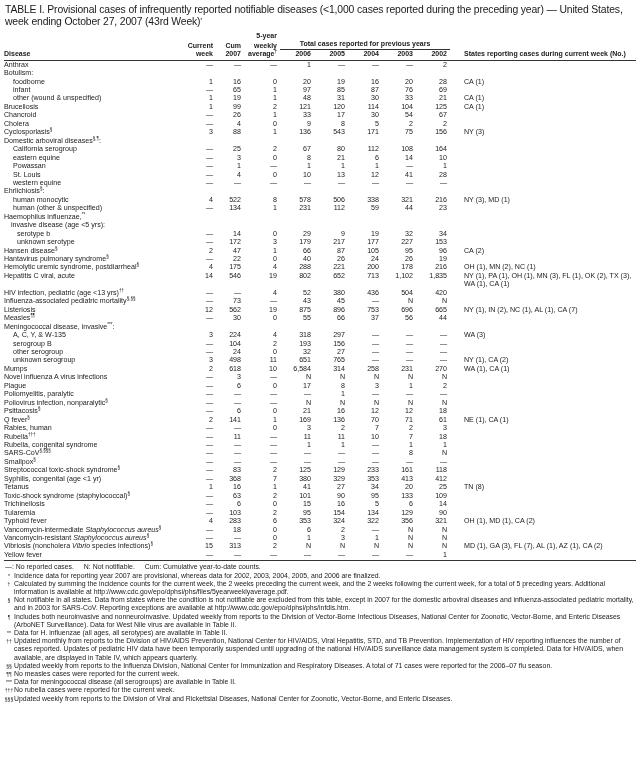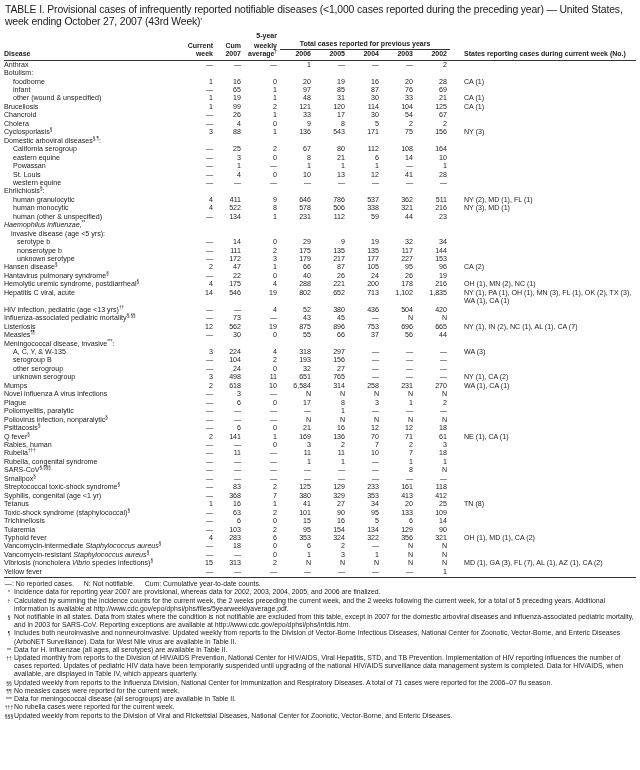--- a/index.html
+++ b/index.html
@@ -278,32 +278,20 @@
           <td class="num"></td>
           <td class="num"></td>
           <td class="num"></td>
           <td class="num"></td>
           <td class="num"></td>
           <td class="num"></td>
           <td class="num"></td>
           <td class="states"></td>
         </tr>
         <tr>
-          <td class="name ind2"><span>human granulocytic</span></td>
-          <td class="num">4</td>
-          <td class="num">411</td>
-          <td class="num">9</td>
-          <td class="num">646</td>
-          <td class="num">786</td>
-          <td class="num">537</td>
-          <td class="num">362</td>
-          <td class="num">511</td>
-          <td class="states">NY (2), MD (1), FL (1)</td>
-        </tr>
-        <tr>
           <td class="name ind2"><span>human monocytic</span></td>
           <td class="num">4</td>
           <td class="num">522</td>
           <td class="num">8</td>
           <td class="num">578</td>
           <td class="num">506</td>
           <td class="num">338</td>
           <td class="num">321</td>
           <td class="num">216</td>
           <td class="states">NY (3), MD (1)</td>
@@ -314,21 +302,21 @@
           <td class="num">134</td>
           <td class="num">1</td>
           <td class="num">231</td>
           <td class="num">112</td>
           <td class="num">59</td>
           <td class="num">44</td>
           <td class="num">23</td>
           <td class="states"></td>
         </tr>
         <tr>
-          <td class="name"><span style="font-style: italic;">Haemophilus influenzae,</span><sup>**</sup></td>
+          <td class="name"><span style="">Haemophilus influenzae,</span><sup>**</sup></td>
           <td class="num"></td>
           <td class="num"></td>
           <td class="num"></td>
           <td class="num"></td>
           <td class="num"></td>
           <td class="num"></td>
           <td class="num"></td>
           <td class="num"></td>
           <td class="states"></td>
         </tr>
@@ -347,32 +335,20 @@
         <tr>
           <td class="name ind3"><span>serotype b</span></td>
           <td class="num">—</td>
           <td class="num">14</td>
           <td class="num">0</td>
           <td class="num">29</td>
           <td class="num">9</td>
           <td class="num">19</td>
           <td class="num">32</td>
           <td class="num">34</td>
-          <td class="states"></td>
-        </tr>
-        <tr>
-          <td class="name ind3"><span>nonserotype b</span></td>
-          <td class="num">—</td>
-          <td class="num">111</td>
-          <td class="num">2</td>
-          <td class="num">175</td>
-          <td class="num">135</td>
-          <td class="num">135</td>
-          <td class="num">117</td>
-          <td class="num">144</td>
           <td class="states"></td>
         </tr>
         <tr>
           <td class="name ind3"><span>unknown serotype</span></td>
           <td class="num">—</td>
           <td class="num">172</td>
           <td class="num">3</td>
           <td class="num">179</td>
           <td class="num">217</td>
           <td class="num">177</td>

